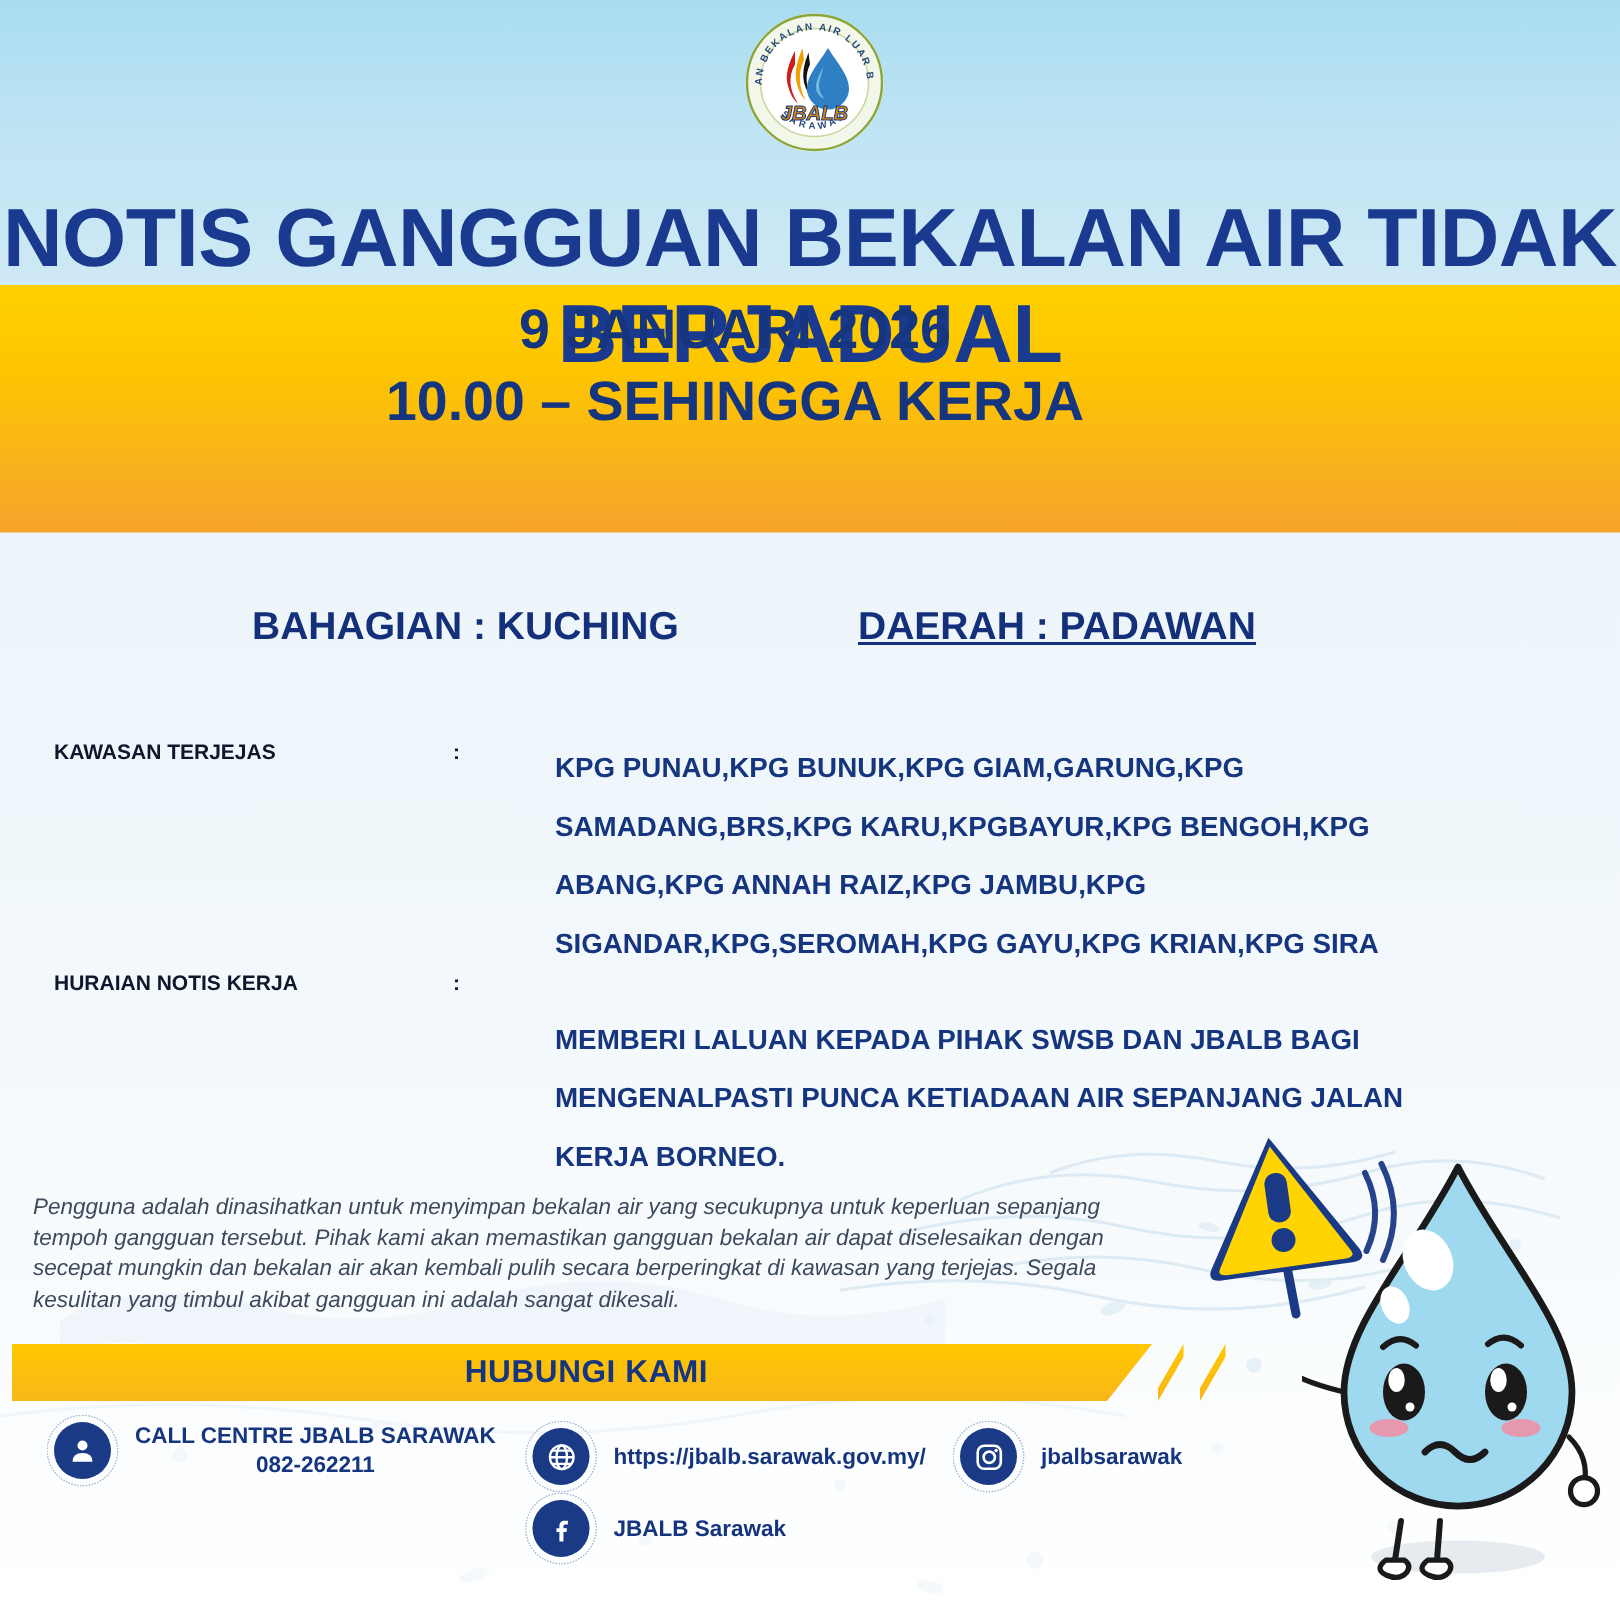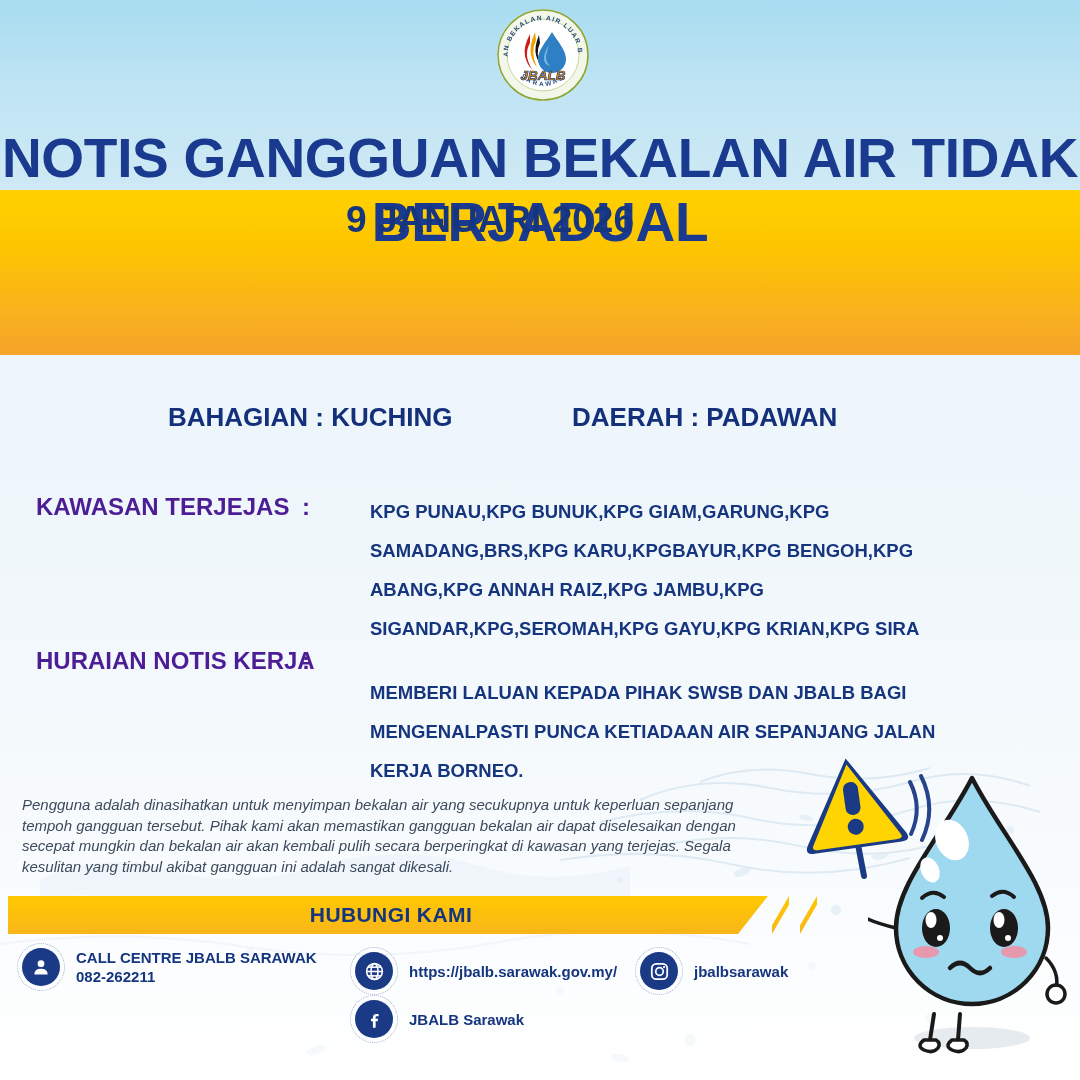--- a/index.html
+++ b/index.html
@@ -54,25 +54,25 @@
   .band-text .l1 { font-size:37px; }
   .band-text .l2 { font-size:37px; }
   .band-text .l3 { font-size:37px; }
 
   
   .div-row {
     position:absolute; left:0; top:402px; width:1080px;
     color:#14307a; font-weight:bold; font-size:26px;
   }
   .div-row .bahagian { position:absolute; left:168px; top:0; white-space:nowrap; }
-  .div-row .daerah   { position:absolute; left:572px; top:0; white-space:nowrap; }
+  .div-row .daerah   { position:absolute; left:572px; top:0; white-space:nowrap;text-decoration:underline; }
 
   
   .lbl {
-    position:absolute; color:#4c1d95; font-weight:bold; font-size:24px;
+    position:absolute; color:#0f172a; font-weight:bold; font-size:14px;
     white-space:nowrap;
   }
   .lbl-kawasan { left:36px; top:493px; }
   .lbl-kawasan-colon { left:302px; top:493px; }
   .lbl-huraian { left:36px; top:647px; }
   .lbl-huraian-colon { left:302px; top:647px; }
 
   
   .vals {
     position:absolute; left:370px; color:#16357f; font-weight:bold;
@@ -115,21 +115,21 @@
     width:38px; height:38px; border-radius:50%;
     background:#1b3a85; display:flex; align-items:center; justify-content:center;
     flex:0 0 38px; position:relative;
   }
   .cico::after{
     content:""; position:absolute; inset:-5px; border-radius:50%;
     border:1.6px dotted #9fb2cf;
   }
   .ctext { margin-left:16px; color:#16357f; font-weight:bold; font-size:15px; line-height:19px; }
 
-  .c-call { left:22px; top:948px; }
+  .c-call { left:36px; top:948px;text-align:center; }
   .c-web  { left:355px; top:952px; }
   .c-ig   { left:640px; top:952px; }
   .c-fb   { left:355px; top:1000px; }
 
   
   .mascot { position:absolute; left:868px; top:762px; width:212px; height:300px; }
   .warnsign { position:absolute; left:790px; top:748px; width:150px; height:150px; }
 </style>
 </head>
 <body>
@@ -204,20 +204,21 @@
       <path d="M56 24 C 62 34, 70 42, 70 51 A 14 14 0 0 1 42 51 C 42 42, 50 34, 56 24 Z" fill="#2f7fc4"></path>
       <path d="M53 36 C 50 42, 48 46, 48 50 a 8 8 0 0 0 6 8 c -4 -4 -5 -9 -3 -14 z" fill="#7fc3e8" opacity="0.85"></path>
       <text x="47" y="72" text-anchor="middle" font-size="13.5" font-weight="bold" font-style="italic" font-family="Liberation Sans, sans-serif" fill="#e08a00" stroke="#1b3a85" stroke-width="0.7">JBALB</text>
     </svg>
   </div>
 
   <div class="title">NOTIS GANGGUAN BEKALAN AIR TIDAK BERJADUAL</div>
 
   <div class="band-text">
     <div class="l1">9 JANUARI 2026</div>
+    <div class="l2">10.00 – SEHINGGA KERJA</div>
   </div>
 
   <div class="div-row">
     <span class="bahagian">BAHAGIAN : KUCHING</span>
     <span class="daerah">DAERAH : PADAWAN</span>
   </div>
 
   <div class="lbl lbl-kawasan">KAWASAN TERJEJAS</div>
   <div class="lbl lbl-kawasan-colon">:</div>
   <div class="lbl lbl-huraian">HURAIAN NOTIS KERJA</div>

